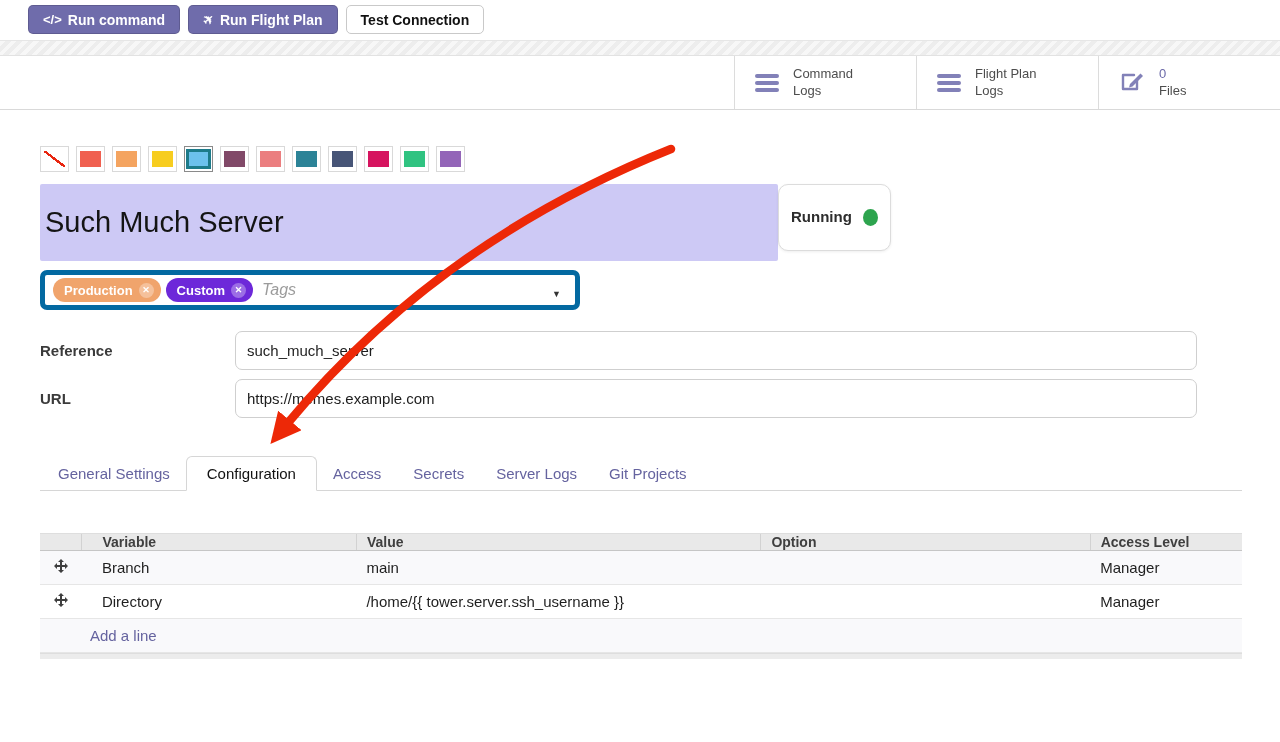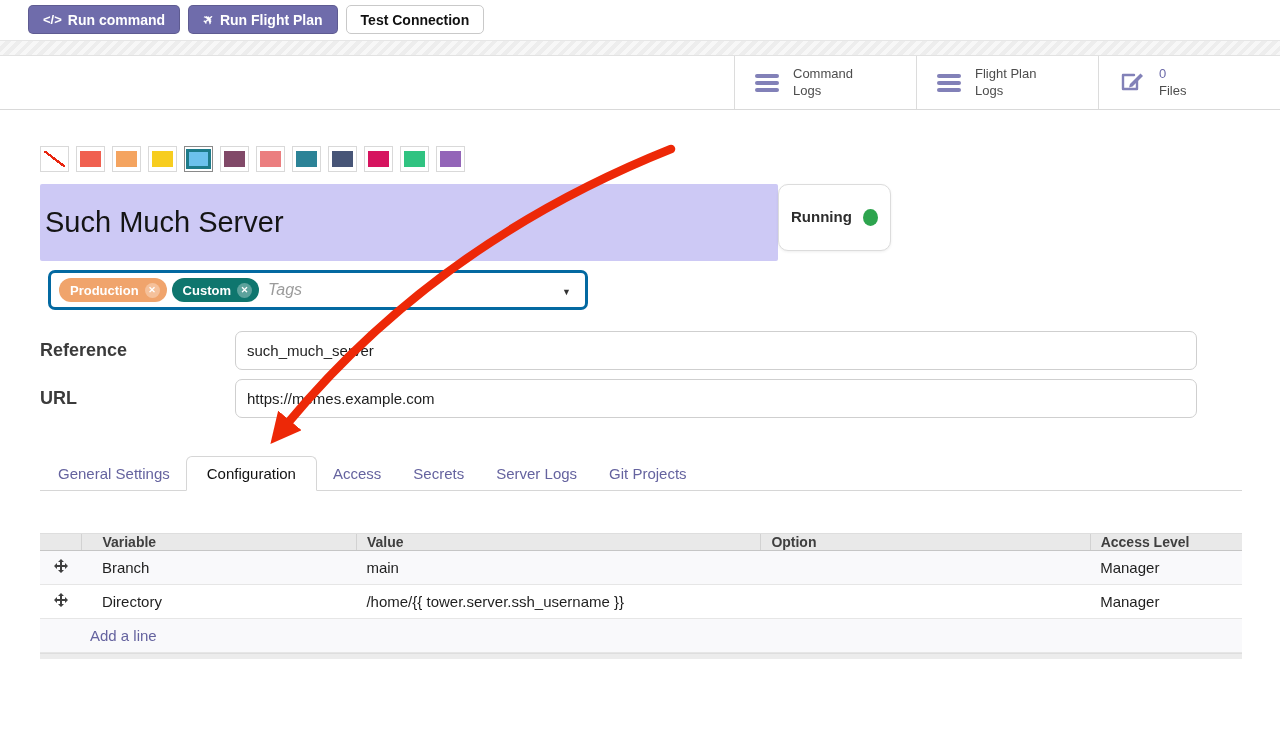--- a/index.html
+++ b/index.html
@@ -32,30 +32,30 @@
   .swatch-none { background:linear-gradient(to top right, #fff 46%, #e8250f 46% 55%, #fff 55%); }
   .swatch-cell.selected { border-color:#8a8a8a; }
   .swatch-cell.selected .swatch-fill { outline:3px solid #1d7b8a; outline-offset:-1px; }
 
   .title-row { margin-top:12px; display:flex; align-items:flex-start; }
   .title-box { width:738px; height:77px; border-radius:2px; display:flex; align-items:center; padding-left:5px; font-size:29px; color:#141414; cursor:text; }
   .status-card { width:113px; height:67px; background:#fff; border:1px solid #dcdcdc; border-radius:10px; box-shadow:0 1px 3px rgba(0,0,0,.07); display:flex; align-items:center; padding:0 12px; }
   .status-text { font-size:15px; font-weight:bold; color:#2d2d2d; line-height:1.35; width:56px; }
   .status-dot { width:15px; height:17px; border-radius:50%; margin-left:auto; }
 
-  .tags-box { margin-top:9px; width:540px; height:40px; border:3px solid #0369a1; border-radius:7px; display:flex; align-items:center; padding:0 12px 0 8px; position:relative; cursor:pointer;margin-left:8px; }
+  .tags-box { margin-top:9px; width:540px; height:40px; border:5px solid #0369a1; border-radius:7px; display:flex; align-items:center; padding:0 12px 0 8px; position:relative; cursor:pointer; }
   .tag-pill { height:24px; display:inline-flex; align-items:center; gap:6px; padding:0 7px 0 11px; border-radius:12px; color:#fff; font-size:13px; font-weight:bold; margin-right:5px; }
   .tag-x { width:15px; height:15px; border-radius:50%; background:rgba(255,255,255,.32); color:#fff; font-size:9px; font-weight:bold; display:flex; align-items:center; justify-content:center; cursor:pointer; }
   .tags-placeholder { color:#9b9b9b; font-size:16px; margin-left:4px;font-style:italic; }
   .tags-caret { position:absolute; right:14px; top:14px; font-size:9px; color:#333; }
 
   .fields { margin-top:21px; }
   .field-row { display:flex; align-items:center; }
   .field-row + .field-row { margin-top:9px; }
-  .field-label { width:195px; font-size:18px; font-weight:bold; color:#3b3b3b; }
+  .field-label { width:195px; font-size:15px; font-weight:bold; color:#3b3b3b; }
   .field-input { flex:1; height:39px; border:1px solid #cfcfcf; border-radius:7px; font-size:15px; color:#1d1d1d; padding:0 11px; margin-right:45px; font-family:"Liberation Sans",sans-serif; background:#fff; }
 
   
   .tabs { margin-top:36px; display:flex; align-items:flex-end; border-bottom:1px solid #d6d6d6; height:37px; }
   .tab { padding:8px 16px; font-size:15px; cursor:pointer; white-space:nowrap; }
   .tab.active { background:#fff; border:1px solid #d6d6d6; border-bottom:1px solid #fff; border-radius:6px 6px 0 0; margin-bottom:-1px; color:#111; padding:8px 20px; }
 
   
   table { margin-top:42px; width:100%; border-collapse:collapse; }
   col.c-handle{width:42px;} col.c-var{width:275px;} col.c-val{width:405px;} col.c-opt{width:330px;} col.c-acc{width:152px;}
@@ -176,21 +176,21 @@
       <span class="status-text">Running</span>
       <span class="status-dot" style="background: rgb(45, 164, 78);"></span>
     </div>
   </div>
 
   <div class="tags-box">
     <span class="tag-pill" style="background: rgb(240, 164, 108);">
       <span>Production</span>
       <span class="tag-x">✕</span>
     </span>
-    <span class="tag-pill" style="background: #0f766e; align-items: center;">
+    <span class="tag-pill" style="background: #6d28d9; align-items: center;">
       <span>Custom</span>
       <span class="tag-x">✕</span>
     </span>
     <span class="tags-placeholder">Tags</span>
     <span class="tags-caret">▼</span>
   </div>
 
   <div class="fields">
     <div class="field-row">
       <span class="field-label">Reference</span>

